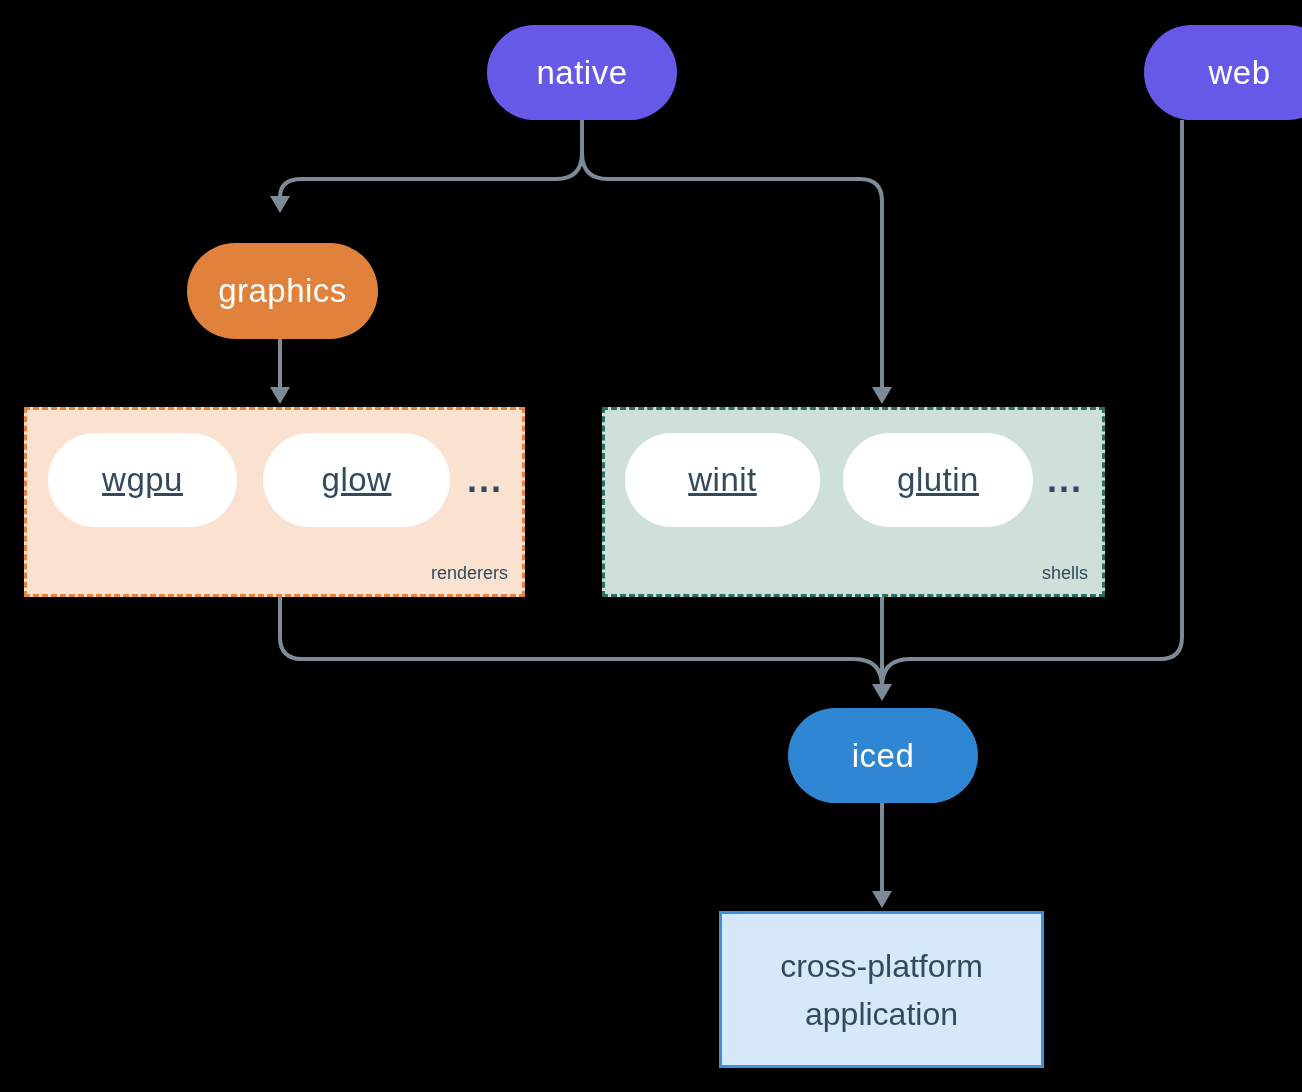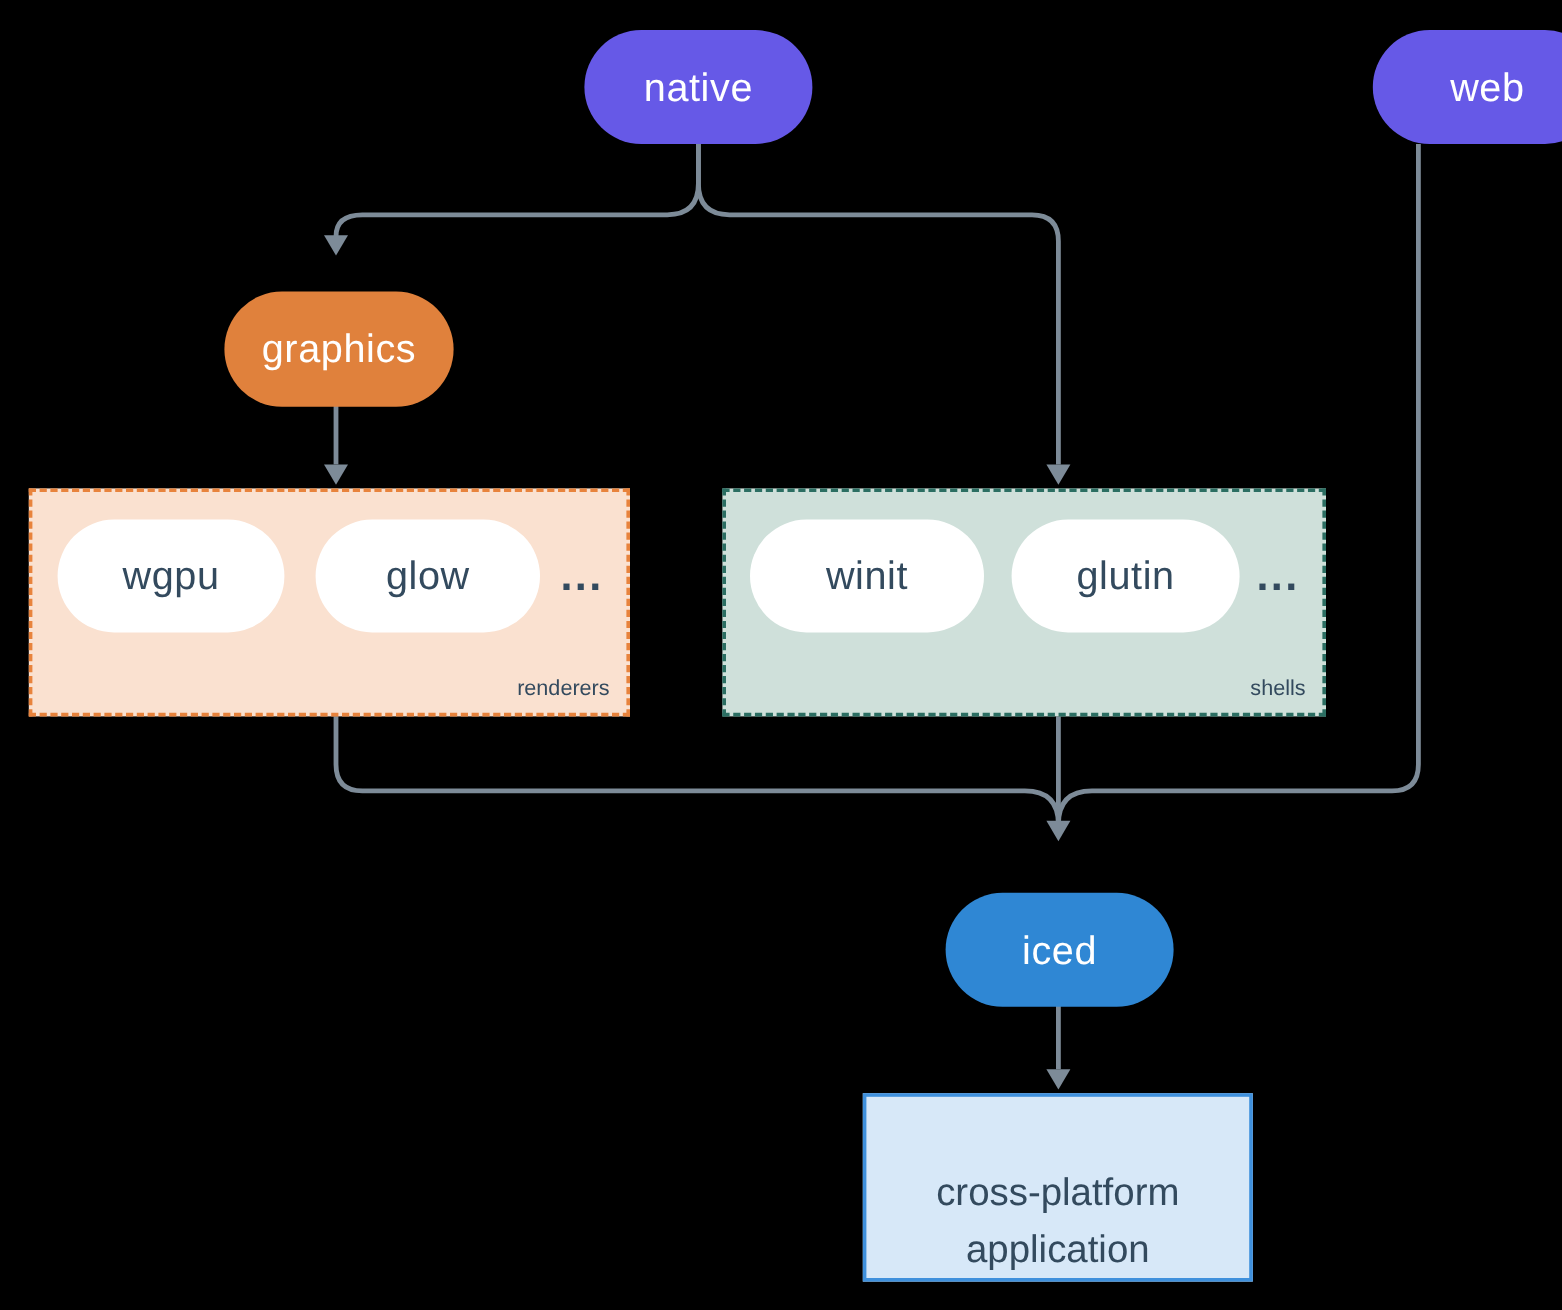--- a/index.html
+++ b/index.html
@@ -56,25 +56,26 @@
     color: var(--color-text-light, #ffffff);
     margin-top: 28px;
   }
   .pill.blue {
     background: var(--color-node-blue, #2f87d4);
     color: var(--color-text-light, #ffffff);
   }
   .pill.white {
     background: var(--color-node-white, #ffffff);
     color: var(--color-text-dark, #334a5e);
+    text-decoration: underline;
   }
   .node-native   { left: 487px; top: 25px;  width: 190px; height: 95px; }
   .node-web      { left: 1144px; top: 25px; width: 191px; height: 95px; }
   .node-graphics { left: 187px; top: 215px; width: 191px; height: 96px; }
-  .node-iced     { left: 788px; top: 708px; width: 190px; height: 95px; margin-top: 36px; }
+  .node-iced     { left: 788px; top: 708px; width: 190px; height: 95px; }
 
   .group {
     position: absolute;
     top: 407px;
     height: 190px;
     box-sizing: border-box;
   }
   .group.renderers {
     left: 24px;
     width: 501px;
@@ -120,21 +121,21 @@
     left: 719px;
     top: 911px;
     width: 325px;
     height: 157px;
     box-sizing: border-box;
     background: var(--color-application-fill, #d7e8f8);
     border: 3px solid var(--color-application-border, #3f90dc);
     display: flex;
     flex-direction: column;
     align-items: center;
-    justify-content: flex-end;
+    justify-content: center;
     color: var(--color-text-dark, #334a5e);
     font-size: 32px;
     font-weight: 500;
     line-height: 48px;
     text-align: center;
   }
 </style>
 </head>
 <body>
 

